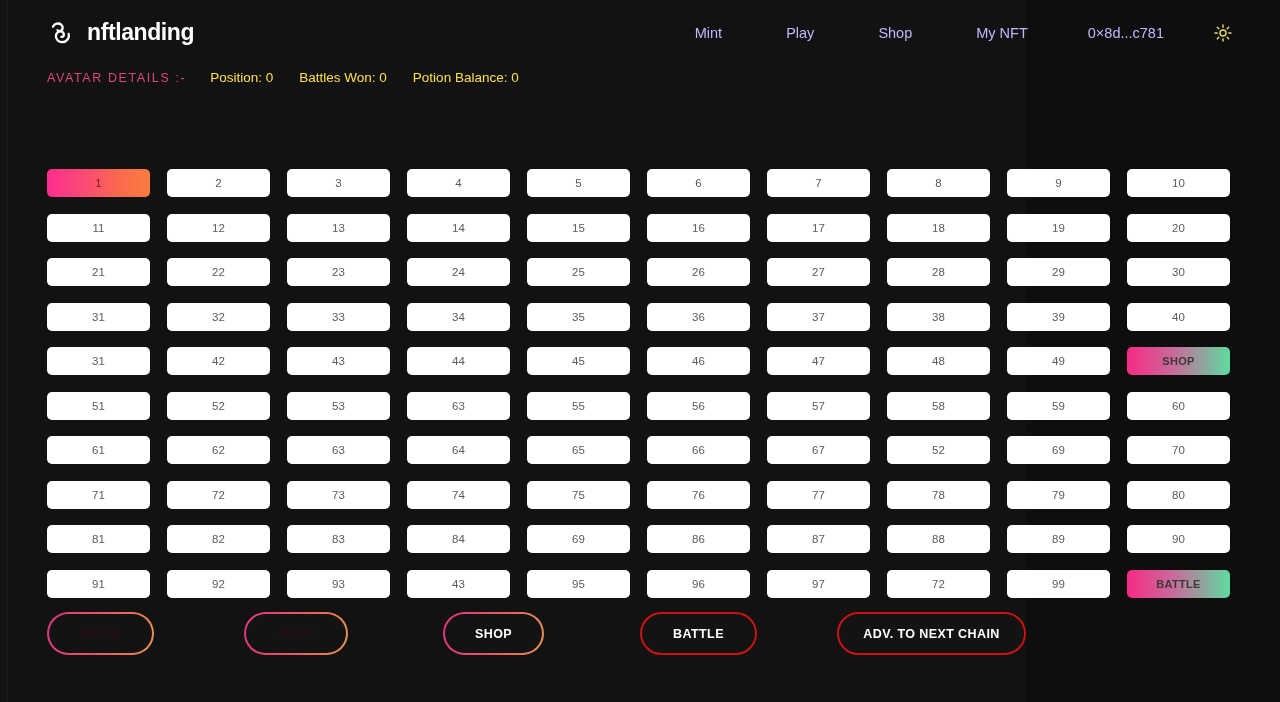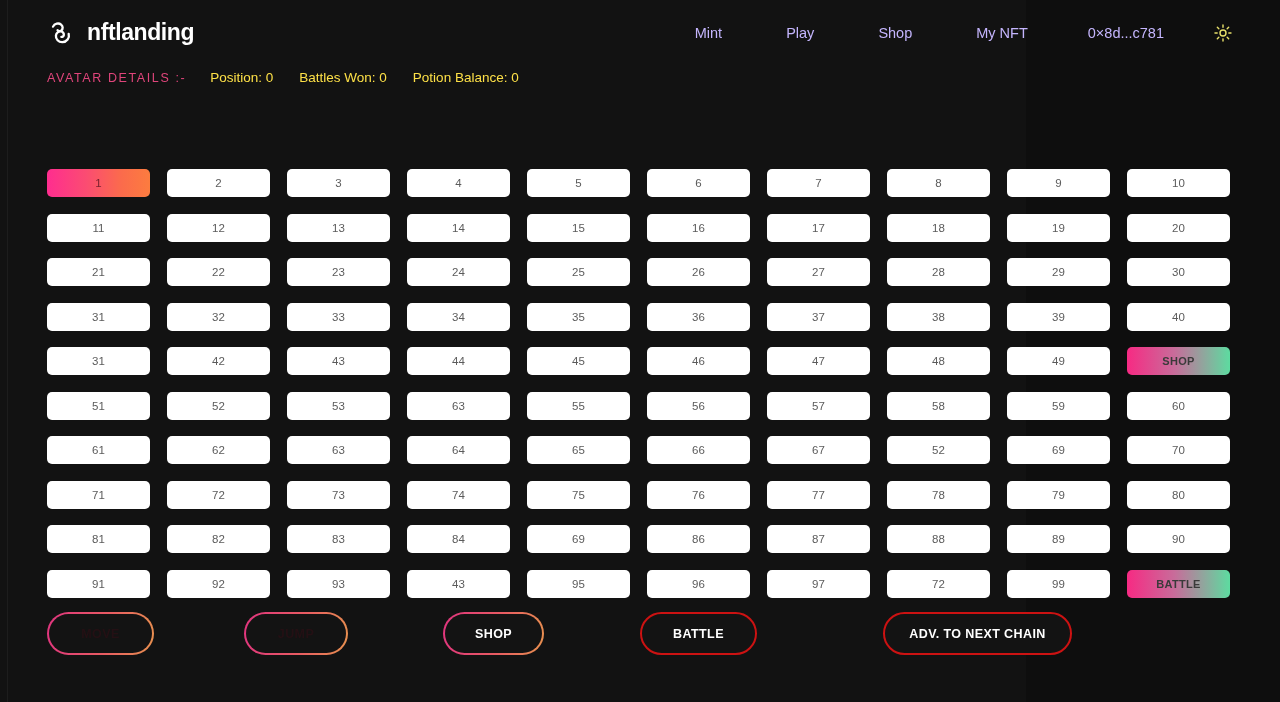--- a/index.html
+++ b/index.html
@@ -165,21 +165,21 @@
   .btn.red {
     background: #131313;
     border: 2px solid #cc1212;
     color: #ffffff;
   }
 
   .btn-move { left: 0;    width: 107px; }
   .btn-jump { left: 197px; width: 104px; }
   .btn-shop { left: 396px; width: 101px; }
   .btn-battle { left: 593px; width: 117px; }
-  .btn-adv  { left: 836px; width: 189px; }
+  .btn-adv  { left: 790px; width: 189px; }
 </style>
 </head>
 <body>
 
 <div id="app">
 
   <div class="left-rail"></div>
 
   <div class="header">
 

